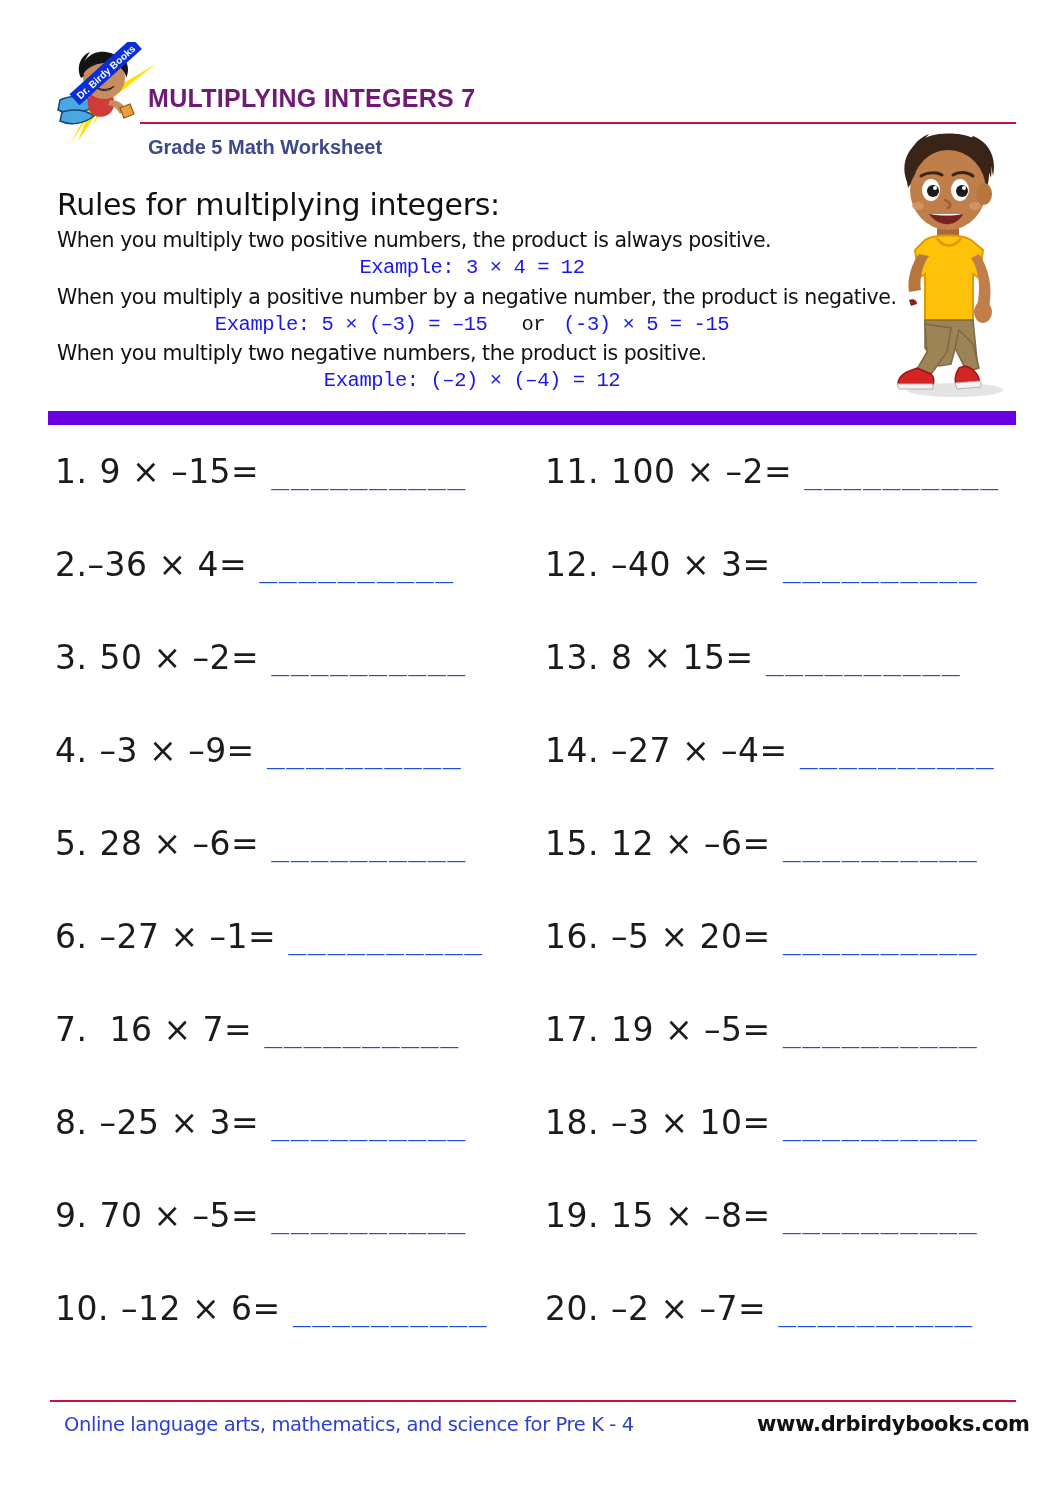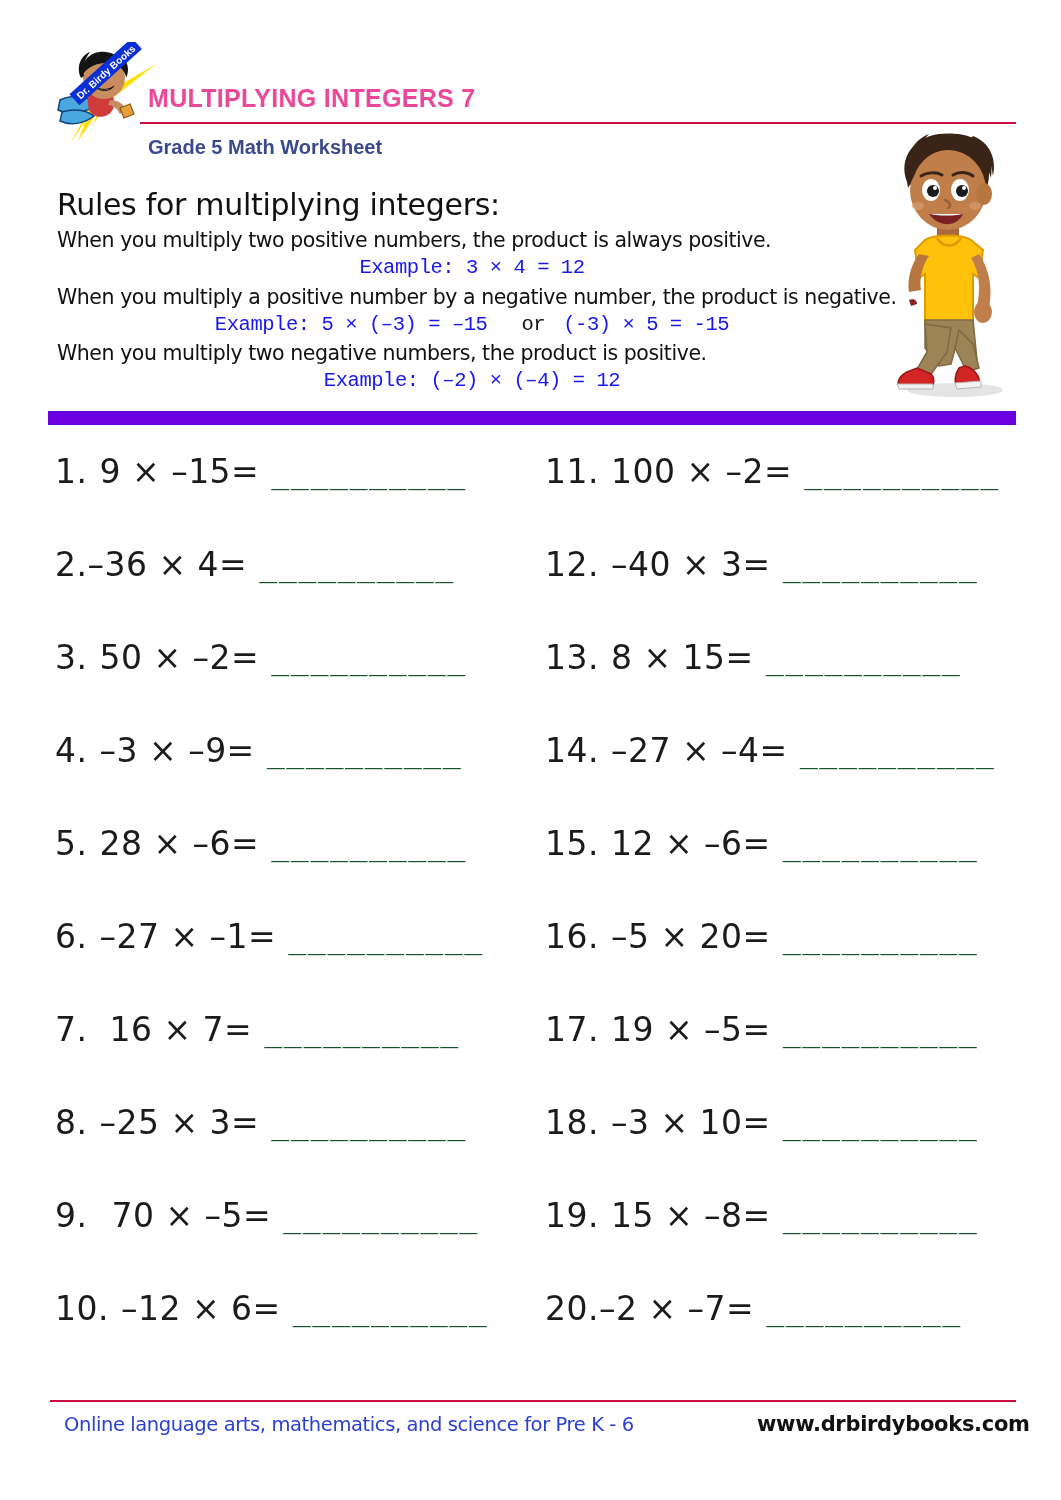--- a/index.html
+++ b/index.html
@@ -39,21 +39,21 @@
   }
   .logo svg { display: block; }
 
   .title {
     position: absolute;
     left: 148px;
     top: 84px;
     font-family: "Liberation Sans", sans-serif;
     font-size: 25px;
     font-weight: bold;
-    color: #ec4899;
+    color: #701a75;
     letter-spacing: 0.3px;
     white-space: nowrap;
   }
 
   .header-rule {
     position: absolute;
     left: 140px;
     top: 122px;
     width: 876px;
     height: 2px;
@@ -153,21 +153,21 @@
   .p-text {
     font-family: "DejaVu Sans", sans-serif;
     font-size: 33px;
     color: #1b1b1b;
     letter-spacing: 0.5px;
     line-height: 1.05;
   }
   .p-blank {
     font-family: "DejaVu Sans Mono", monospace;
     font-size: 30px;
-    color: #14532d;
+    color: #1d4ed8;
     letter-spacing: 1.5px;
     margin-left: 12px;
     line-height: 1.05;
     position: relative;
     top: 2px;
   }
 
   
   .footer {
     position: absolute;
@@ -360,21 +360,21 @@
           <span class="p-text" style="margin-left:22px">16 × 7=</span>
           <span class="p-blank">__________</span>
         </div>
       <div class="problem">
           <span class="p-text">8.</span>
           <span class="p-text" style="margin-left:12px">–25 × 3=</span>
           <span class="p-blank">__________</span>
         </div>
       <div class="problem">
           <span class="p-text">9.</span>
-          <span class="p-text" style="margin-left:24px">70 × –5=</span>
+          <span class="p-text" style="margin-left:12px">70 × –5=</span>
           <span class="p-blank">__________</span>
         </div>
       <div class="problem">
           <span class="p-text">10.</span>
           <span class="p-text" style="margin-left:12px">–12 × 6=</span>
           <span class="p-blank">__________</span>
         </div>
     </div>
 
     <div class="col col-right">
@@ -418,25 +418,25 @@
           <span class="p-text" style="margin-left:12px">–3 × 10=</span>
           <span class="p-blank">__________</span>
         </div>
       <div class="problem">
           <span class="p-text">19.</span>
           <span class="p-text" style="margin-left:12px">15 × –8=</span>
           <span class="p-blank">__________</span>
         </div>
       <div class="problem">
           <span class="p-text">20.</span>
-          <span class="p-text" style="">–2 × –7=</span>
+          <span class="p-text" style="margin-left:12px">–2 × –7=</span>
           <span class="p-blank">__________</span>
         </div>
     </div>
   </div>
 
   <div class="footer">
     <div class="footer-rule"></div>
-    <div class="footer-left">Online language arts, mathematics, and science for Pre K - 6</div>
+    <div class="footer-left">Online language arts, mathematics, and science for Pre K - 4</div>
     <div class="footer-url">www.drbirdybooks.com</div>
   </div>
 
 </div>
 
 </body></html>

